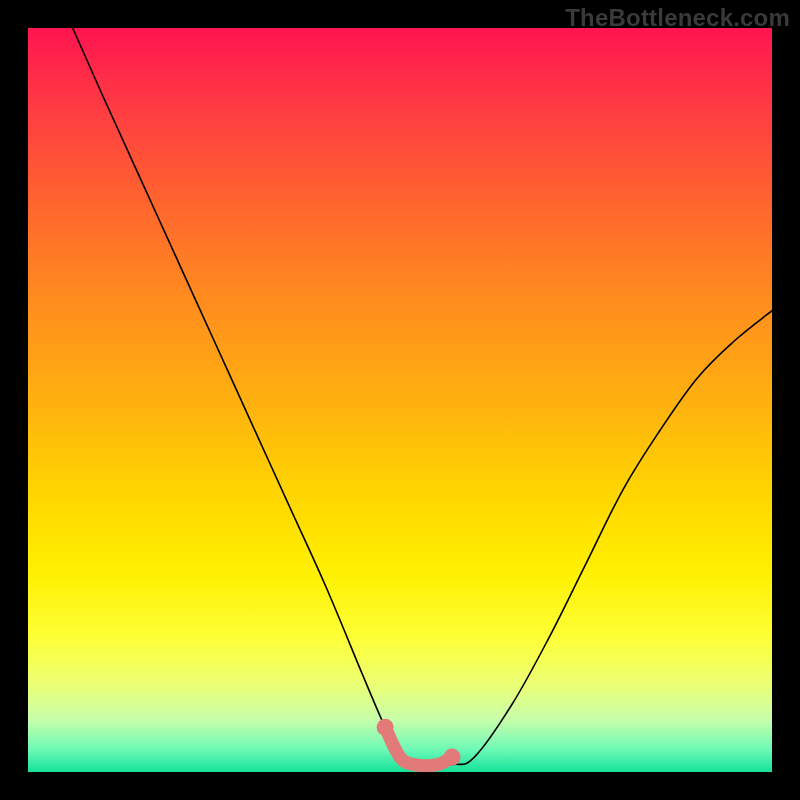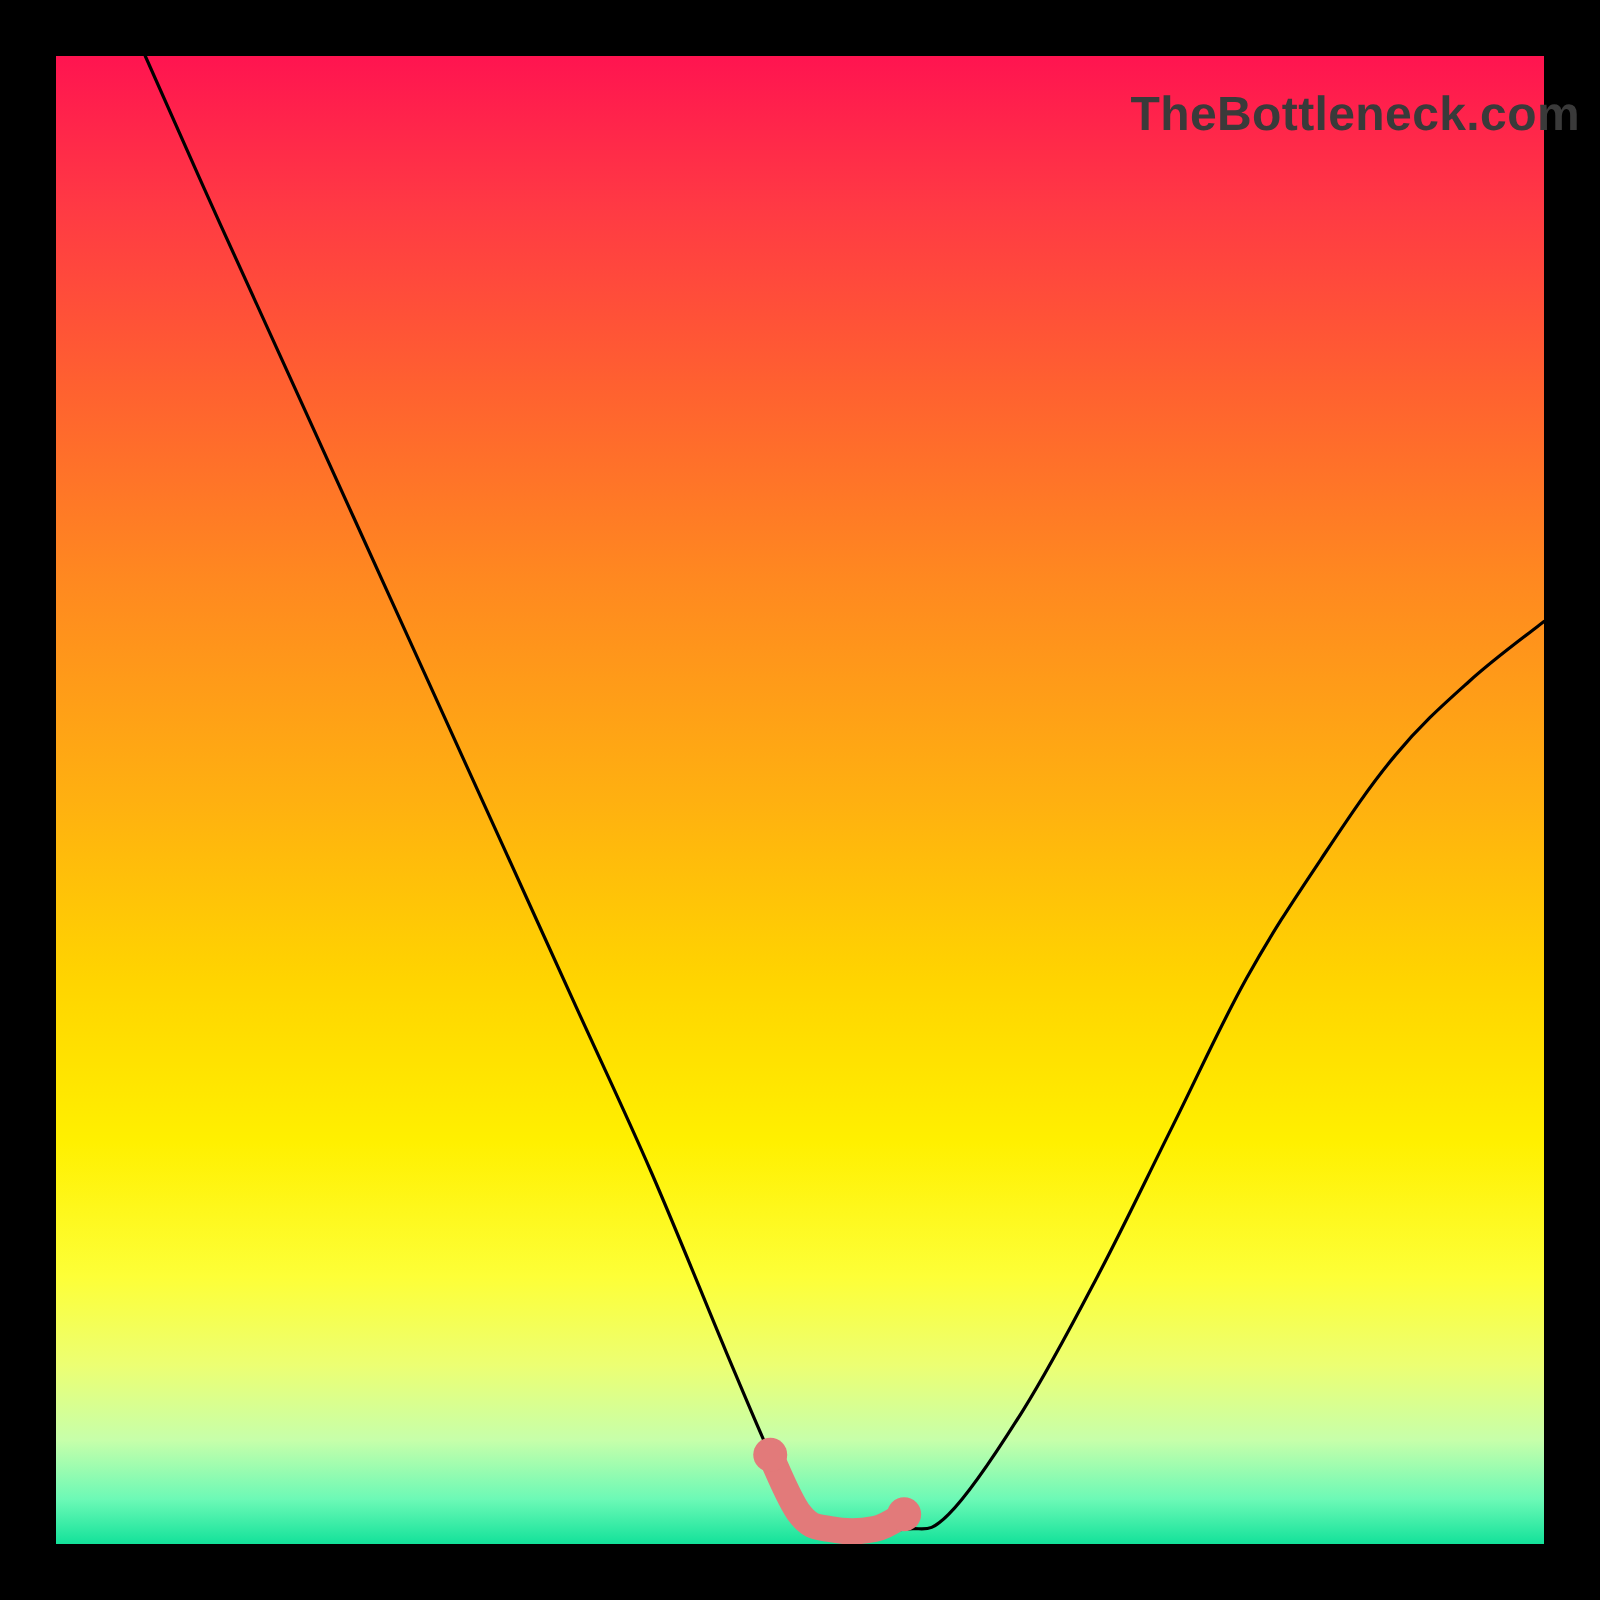--- a/index.html
+++ b/index.html
@@ -19,21 +19,20 @@
   }
   .watermark {
     position: absolute;
     top: 4px;
     right: 10px;
     color: #3a3a3a;
     font-size: 24px;
     font-weight: bold;
     letter-spacing: 0.2px;
     z-index: 5;
-    margin-top: 40px;
   }
   .plot-area {
     position: absolute;
     left: 28px;
     top: 28px;
     width: 744px;
     height: 744px;
     overflow: hidden;
     background: linear-gradient(to bottom,
       #ff1450 0%,

